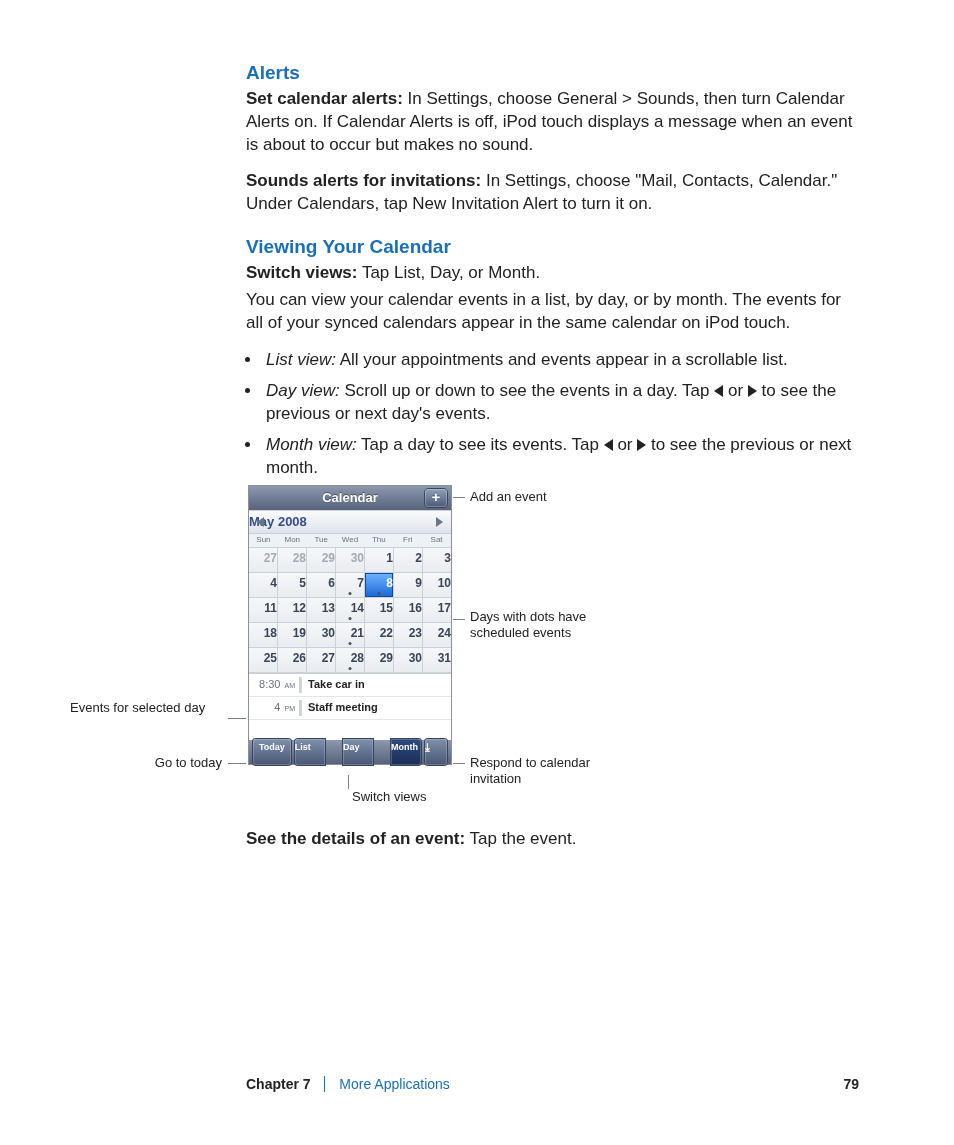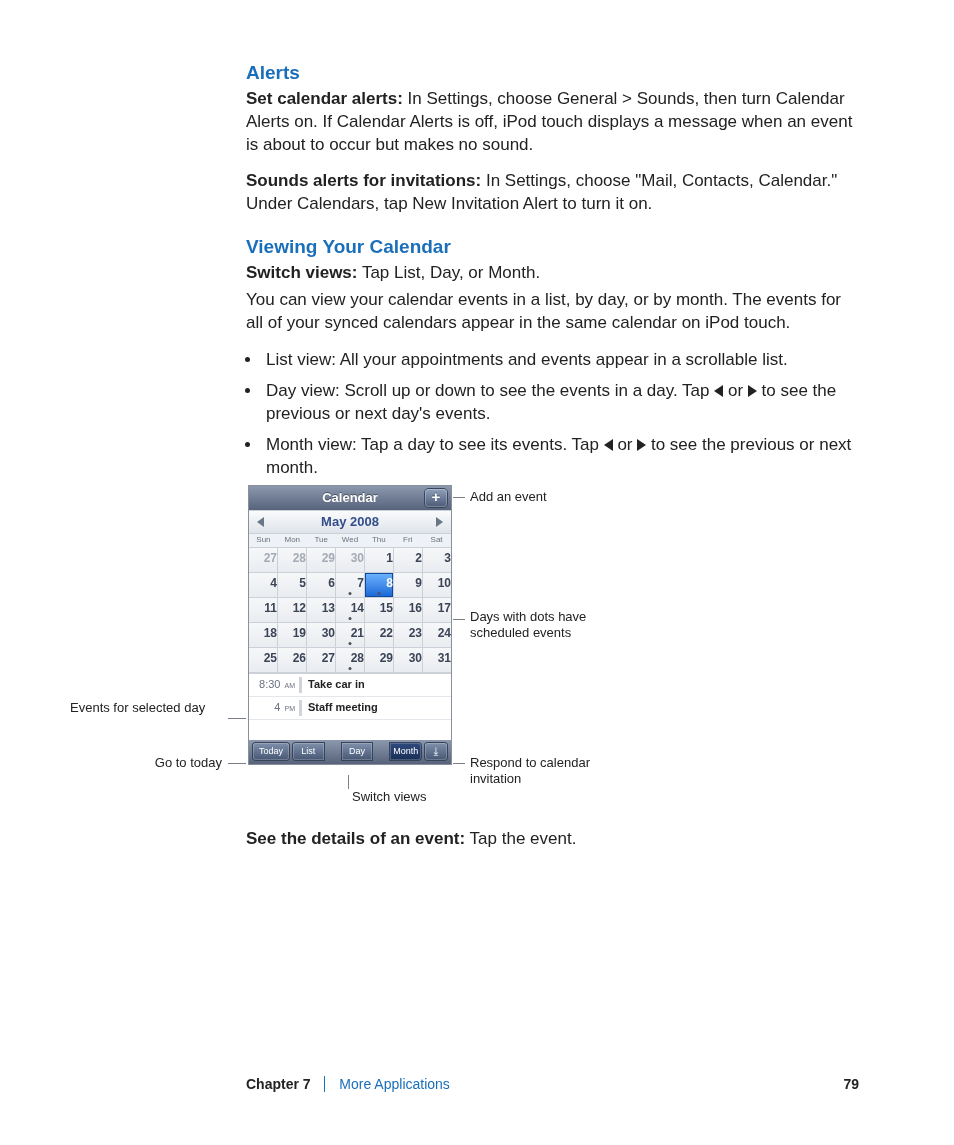--- a/index.html
+++ b/index.html
@@ -9,52 +9,52 @@
     font-family:"Myriad Pro","Segoe UI","Helvetica Neue",Arial,sans-serif;
     font-size:17px;color:#222;line-height:1.35;
     position:relative;background:#fff;
   }
   .page{position:absolute;left:246px;top:60px;width:610px}
   h2{color:#1a6fba;font-weight:600;font-size:19px;margin:0 0 2px 0}
   p{margin:0 0 14px 0}
   .b{font-weight:600}
   ul{margin:2px 0 14px 0;padding-left:16px}
   li{margin-bottom:8px;padding-left:4px}
-  .it{}
+  .it{font-style:italic}
   .tri{display:inline-block;vertical-align:-1px}
   .tri-left{width:0;height:0;border-top:6px solid transparent;border-bottom:6px solid transparent;border-right:9px solid #222}
   .tri-right{width:0;height:0;border-top:6px solid transparent;border-bottom:6px solid transparent;border-left:9px solid #222}
 
   
   .shot-wrap{position:absolute;left:248px;top:485px;width:500px;height:310px}
   .ipod{position:absolute;left:0;top:0;width:202px;border:1px solid #8a8f98;background:#fff}
   .titlebar{height:24px;background:linear-gradient(#8b98ad,#56637b);position:relative;color:#fff;font-weight:700;font-size:13px;text-align:center;line-height:24px;text-shadow:0 -1px 0 rgba(0,0,0,.4)}
   .addbtn{position:absolute;right:4px;top:3px;width:22px;height:18px;border-radius:4px;background:linear-gradient(#8fa0bb,#4b5a77);box-shadow:inset 0 0 0 1px rgba(255,255,255,.25),0 0 0 1px #3a455b;color:#fff;font-weight:700;font-size:15px;line-height:16px;text-align:center}
-  .monthrow{height:22px;background:linear-gradient(#fafbfc,#dfe4ea);border-top:1px solid #cbd1d9;border-bottom:1px solid #cbd1d9;position:relative;text-align:center;color:#324e8a;font-weight:700;font-size:13px;line-height:22px}
+  .monthrow{height:22px;background:linear-gradient(#fafbfc,#dfe4ea);border-top:1px solid #cbd1d9;border-bottom:1px solid #cbd1d9;position:relative;text-align:left;color:#324e8a;font-weight:700;font-size:13px;line-height:22px}
   .mr-l,.mr-r{position:absolute;top:6px;width:0;height:0;border-top:5px solid transparent;border-bottom:5px solid transparent}
   .mr-l{left:8px;border-right:7px solid #6a7686}
   .mr-r{right:8px;border-left:7px solid #6a7686}
   .dow{display:flex;font-size:8px;color:#6a7180;background:#eef1f5;border-bottom:1px solid #cbd1d9}
   .dow div{flex:1;text-align:center;padding:1px 0}
   .grid{}
   .gr{display:flex}
   .gc{flex:1;height:25px;border-right:1px solid #ccd1d8;border-bottom:1px solid #ccd1d8;background:linear-gradient(#f6f7f9,#e9ecf0);position:relative;text-align:right;font-size:12px;font-weight:700;color:#3a4456;line-height:20px;box-sizing:border-box}
   .gc:last-child{border-right:none}
   .gc.out{color:#a5abb4}
   .gc.sel{background:linear-gradient(#6fb4ff,#1a67d6);color:#fff;box-shadow:inset 0 0 0 1px #0d4aa0}
   .dot{position:absolute;left:50%;bottom:2px;width:3px;height:3px;border-radius:50%;background:#4a5260;transform:translateX(-50%)}
   .events{border-top:1px solid #cbd1d9}
   .ev{display:flex;align-items:center;height:22px;border-bottom:1px solid #e3e6ea;font-size:11px}
   .ev .t{width:46px;text-align:right;padding-right:4px;color:#6a7180}
   .ev .ap{font-size:7px;margin-left:1px}
   .ev .lbl{font-weight:700;color:#222}
   .ev .bar{width:3px;height:16px;background:#cfd4da;margin-right:6px}
   .evgap{height:20px}
   .toolbar{height:24px;background:linear-gradient(#8b98ad,#56637b);display:flex;align-items:center;padding:0 4px;gap:4px}
-  .tbtn{flex:0 0 auto;height:17px;border-radius:3px;background:linear-gradient(#7f90ab,#475774);box-shadow:inset 0 0 0 1px rgba(255,255,255,.2),0 0 0 1px #38435a;color:#fff;font-size:9px;font-weight:400;line-height:17px;text-align:center;padding:0 6px}
+  .tbtn{flex:0 0 auto;height:26px;border-radius:3px;background:linear-gradient(#7f90ab,#475774);box-shadow:inset 0 0 0 1px rgba(255,255,255,.2),0 0 0 1px #38435a;color:#fff;font-size:9px;font-weight:700;line-height:17px;text-align:left;padding:0 6px}
   .tbtn.sel{background:linear-gradient(#2f4a7f,#1a2f56)}
   .seg{display:flex;flex:1;gap:18px}
   .seg .tbtn{flex:1;border-radius:0;padding:0}
   .seg .tbtn:first-child{border-radius:3px 0 0 3px}
   .seg .tbtn:last-child{border-radius:0 3px 3px 0}
   .inbox{width:22px;padding:0;font-size:11px}
 
   .callout{position:absolute;font-size:13px;color:#222;line-height:1.25}
   .leader{position:absolute;background:#7a7f87;height:1px}
   .leaderv{position:absolute;background:#7a7f87;width:1px}

